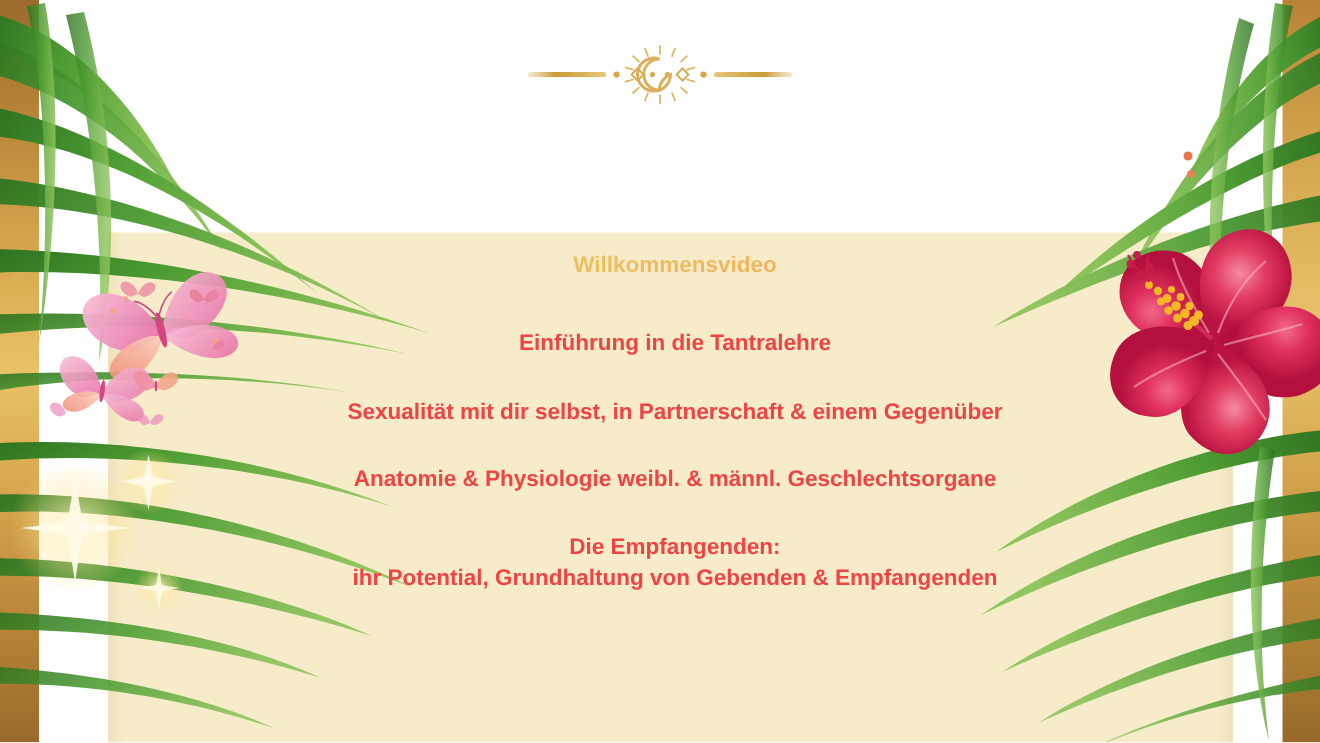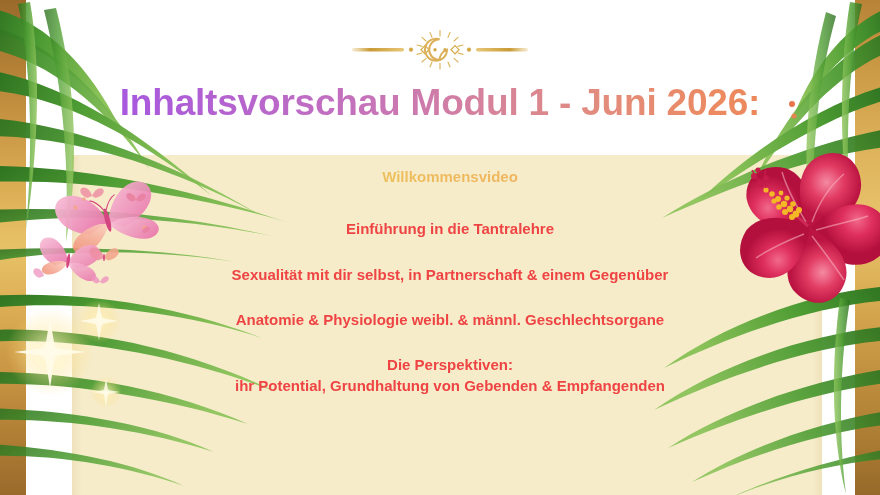--- a/index.html
+++ b/index.html
@@ -208,21 +208,20 @@
       <line x1="147" y1="26.4" x2="142" y2="25"></line>
       <line x1="106" y1="34" x2="110" y2="30.4"></line>
       <line x1="142" y1="34" x2="138" y2="30.4"></line>
       <line x1="114" y1="39" x2="116" y2="34"></line>
       <line x1="134" y1="39" x2="132" y2="34"></line>
       <line x1="124" y1="41" x2="124" y2="35.4"></line>
     </g>
     <path d="M131,21.7 a11,11 0 1,1 -7.4,-10.4 a8.6,8.6 0 0,0 0,20.8 a11,11 0 0,1 7.4,-10.4 Z" fill="none" stroke="#dcb05a" stroke-width="2"></path>
   </svg>
 
-  <div class="title">Inhaltsvorschau Modul 1 - Juni 2026:</div>
 
   <div class="body-text">
 
     <div class="block">
       <div class="line gold">Willkommensvideo</div>
     </div>
 
     <div class="block">
       <div class="line">Einführung in die Tantralehre</div>
     </div>
@@ -230,21 +229,21 @@
 
     <div class="block">
       <div class="line">Sexualität mit dir selbst, in Partnerschaft &amp; einem Gegenüber</div>
     </div>
 
     <div class="block">
       <div class="line">Anatomie &amp; Physiologie weibl. &amp; männl. Geschlechtsorgane</div>
     </div>
 
     <div class="block">
-      <div class="line">Die Perspektiven:</div>
+      <div class="line">Die Empfangenden:</div>
       <div class="line">ihr Potential, Grundhaltung von Gebenden &amp; Empfangenden</div>
     </div>
 
   </div>
 
   <svg class="deco deco-front" viewBox="0 0 880 495">
     <defs>
       <linearGradient id="wingG" x1="0" y1="0" x2="1" y2="1">
         <stop offset="0%" stop-color="#f7bfd6"></stop>
         <stop offset="55%" stop-color="#ee93bd"></stop>

